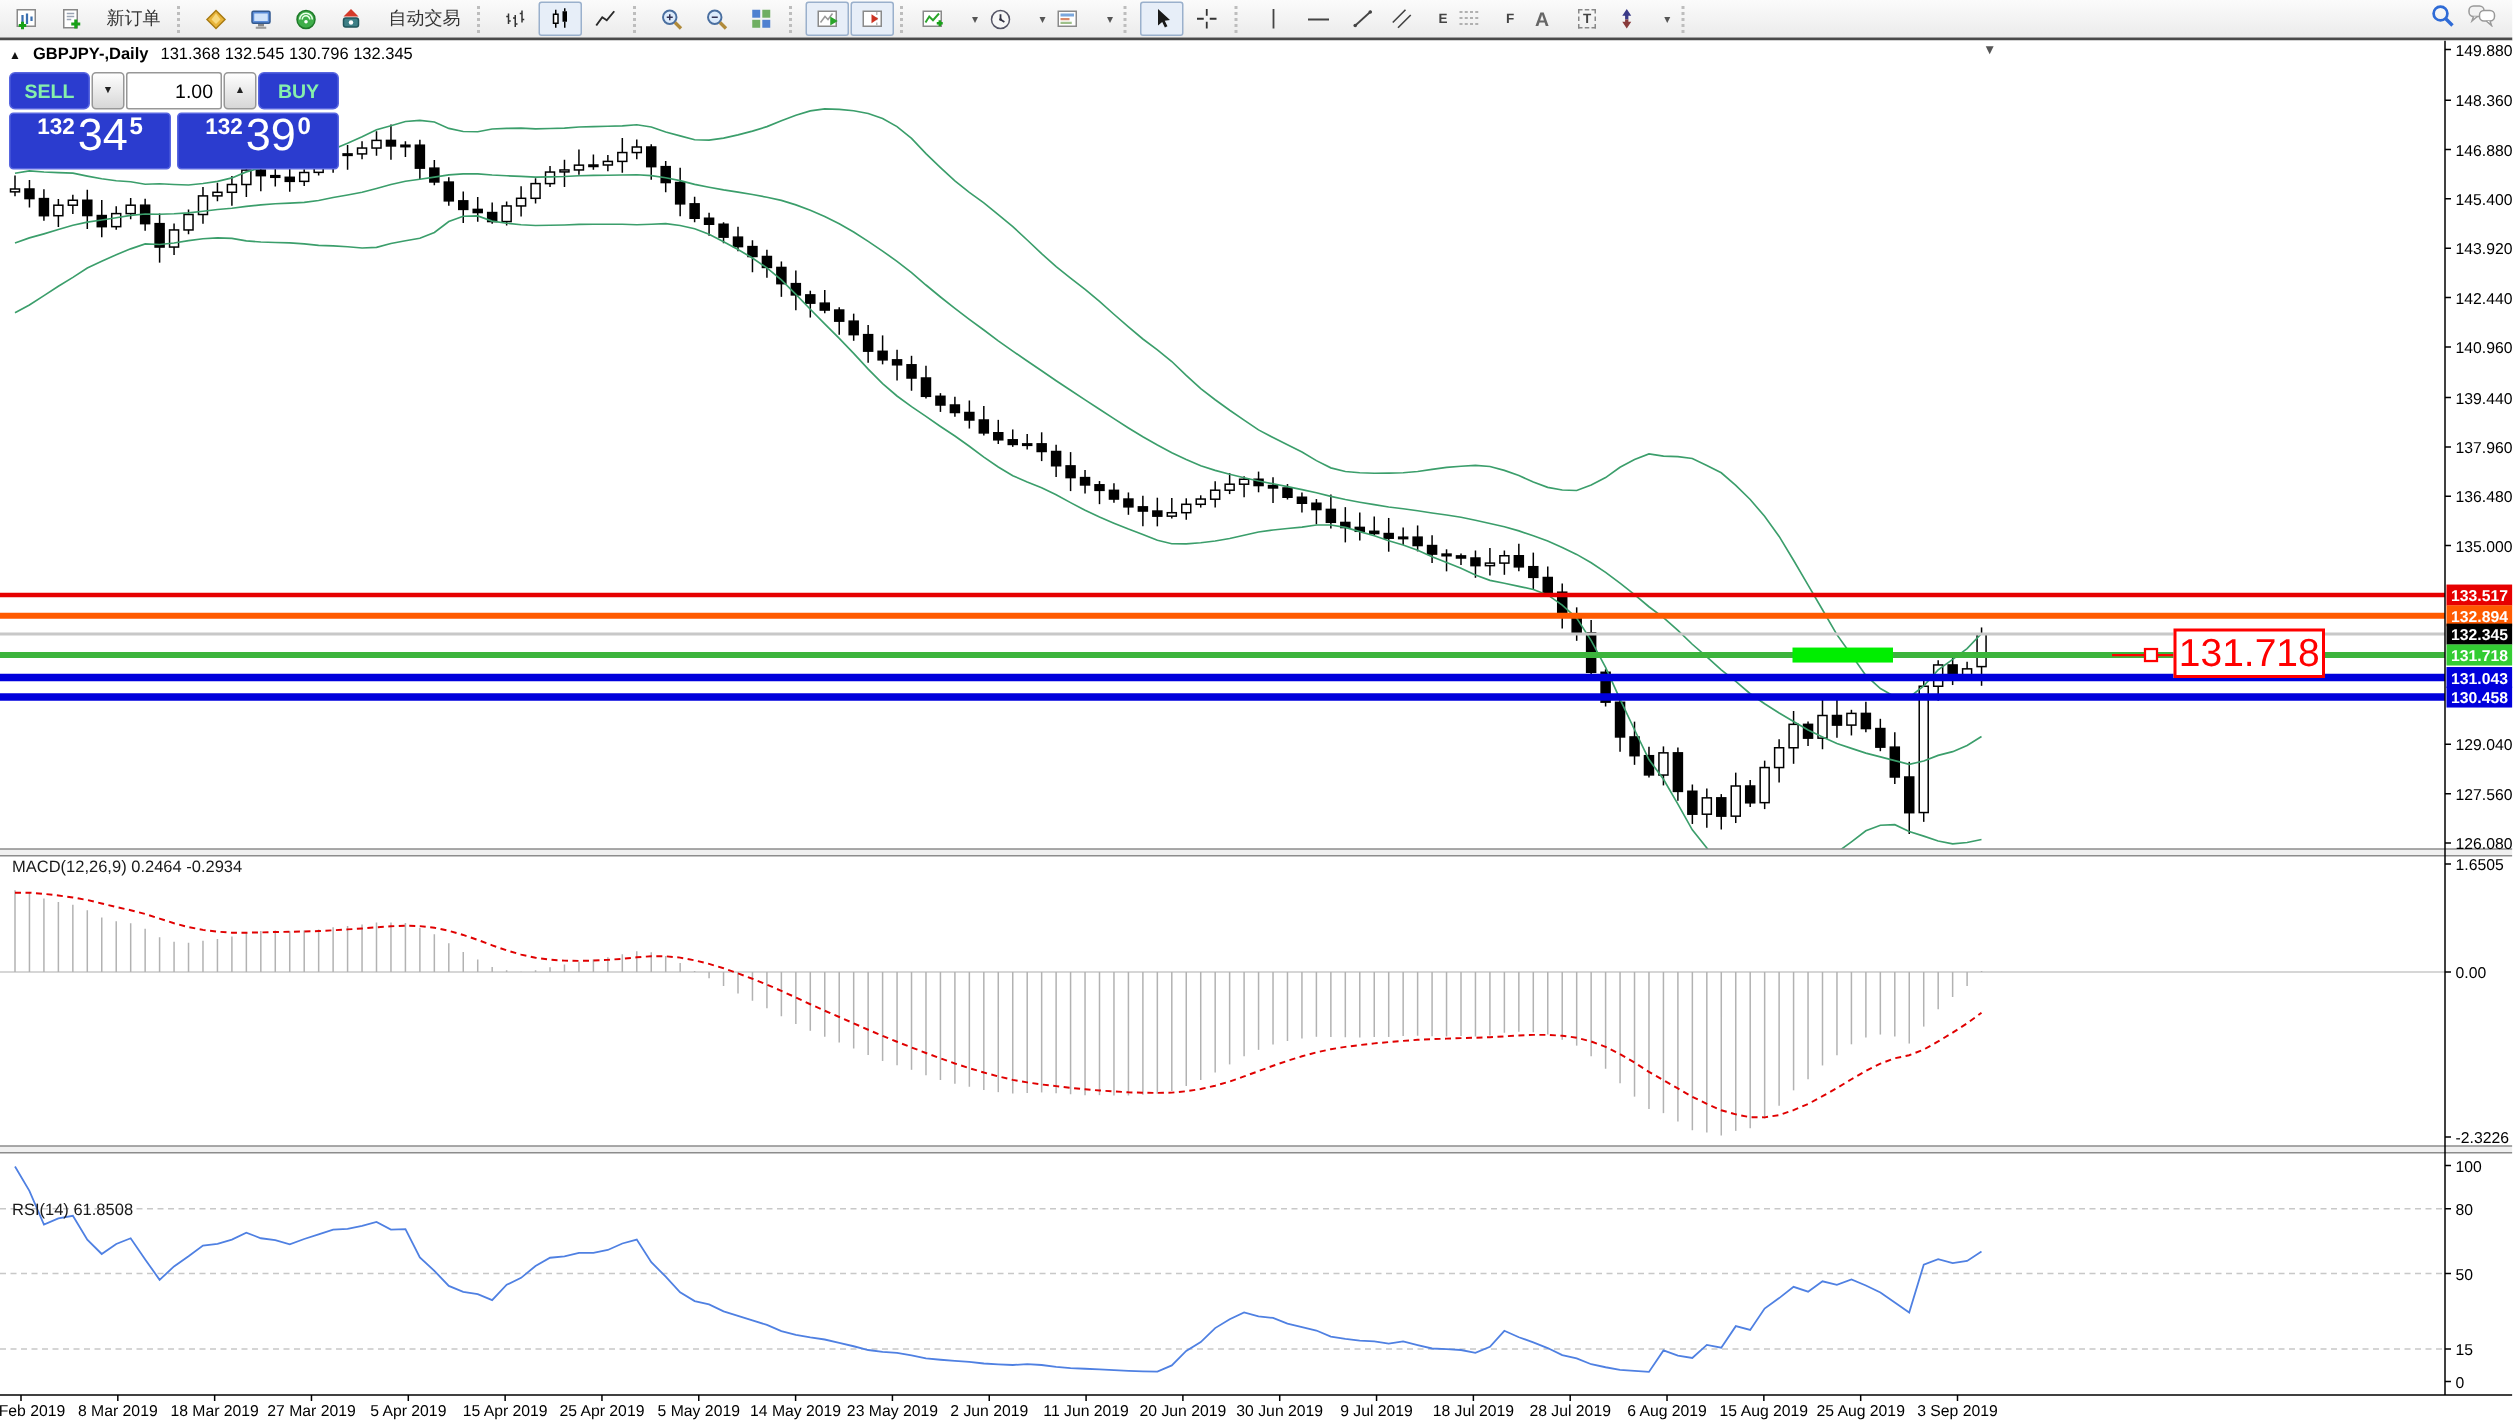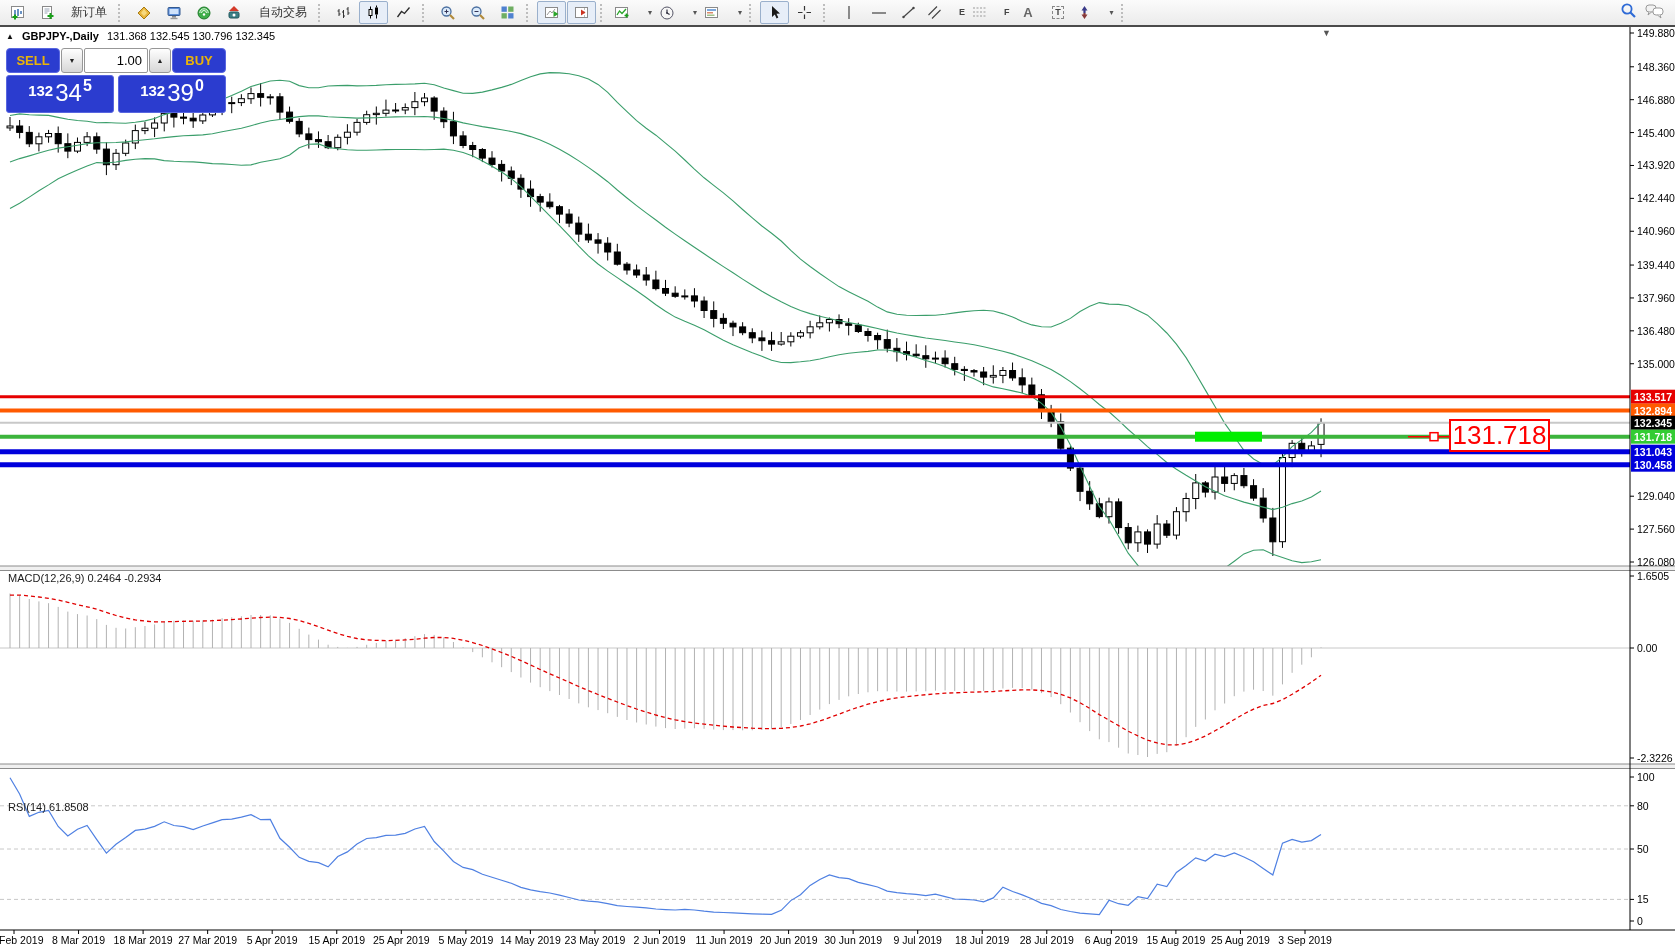--- a/index.html
+++ b/index.html
@@ -22,32 +22,32 @@
   
   .workspace{position:relative;width:1675px;height:922px;background:#fff}
   #cv{position:absolute;left:0;top:0}
   #cv text{font-family:"Liberation Sans",sans-serif}
   .overlay{position:absolute}
   .symbol-header{left:6px;top:3px;font-size:11px;color:#000;display:flex;gap:8px;align-items:center}
   .collapse-arrow{font-size:8px;color:#111}
   
   .trade-panel{left:6px;top:21px;width:220px}
   .tp-row1{display:flex;gap:1px;height:25px}
-  .btn-blue{background:#2b3ccf;color:#eab308;border:1px solid #5866e0;border-radius:4px;
+  .btn-blue{background:#2b3ccf;color:#86efac;border:1px solid #5866e0;border-radius:4px;
             font-weight:bold;font-size:13px;display:flex;align-items:center;justify-content:center;cursor:pointer}
   .sell-btn,.buy-btn{width:54px;box-sizing:border-box}
   .spin{width:22px;box-sizing:border-box;background:linear-gradient(#fefefe,#d7d7d7);border:1px solid #979797;
         border-radius:3px;font-size:7px;color:#222;display:flex;align-items:center;justify-content:center;cursor:pointer}
   .vol{width:64px;box-sizing:border-box;border:1px solid #979797;font-size:13px;text-align:right;
        padding:0 5px;border-radius:2px;font-family:"Liberation Sans",sans-serif}
   .tp-row2{display:flex;gap:4px;margin-top:2px}
   .price-box{width:108px;height:38px;background:#2b3ccf;border:1px solid #5866e0;border-radius:3px;color:#fff;
-             display:flex;align-items:center;justify-content:center;box-sizing:border-box;padding-bottom:2px;cursor:pointer}
+             display:flex;align-items:flex-start;justify-content:center;box-sizing:border-box;padding-bottom:2px;cursor:pointer}
   .pb-small{font-size:15px;font-weight:bold;margin:0 2px 5px 0}
-  .pb-main{font-size:24px;line-height:30px;font-weight:500}
+  .pb-main{font-size:30px;line-height:30px;font-weight:500}
   .pb-sup{font-size:16px;font-weight:bold;margin:0 0 14px 1px}
   
   .ind-label{font-size:11px;color:#1a1a1a;white-space:pre}
   .macd-label{left:8px;top:545px}
   .rsi-label{left:8px;top:774px}
   .callout{left:1449px;top:392px;width:97px;height:29px;border:2px solid #ff0000;background:#fff;color:#ff0000;
            font-size:26px;line-height:29px;text-align:center;letter-spacing:0px}
   .annotation{left:1368px;top:440px;font-size:33px;font-weight:bold;color:#00b93c;letter-spacing:2px;
               text-shadow:2px 3px 2px #a8b0a8;white-space:nowrap}
   .shift-marker{left:1322px;top:1px;font-size:9px;color:#555}

